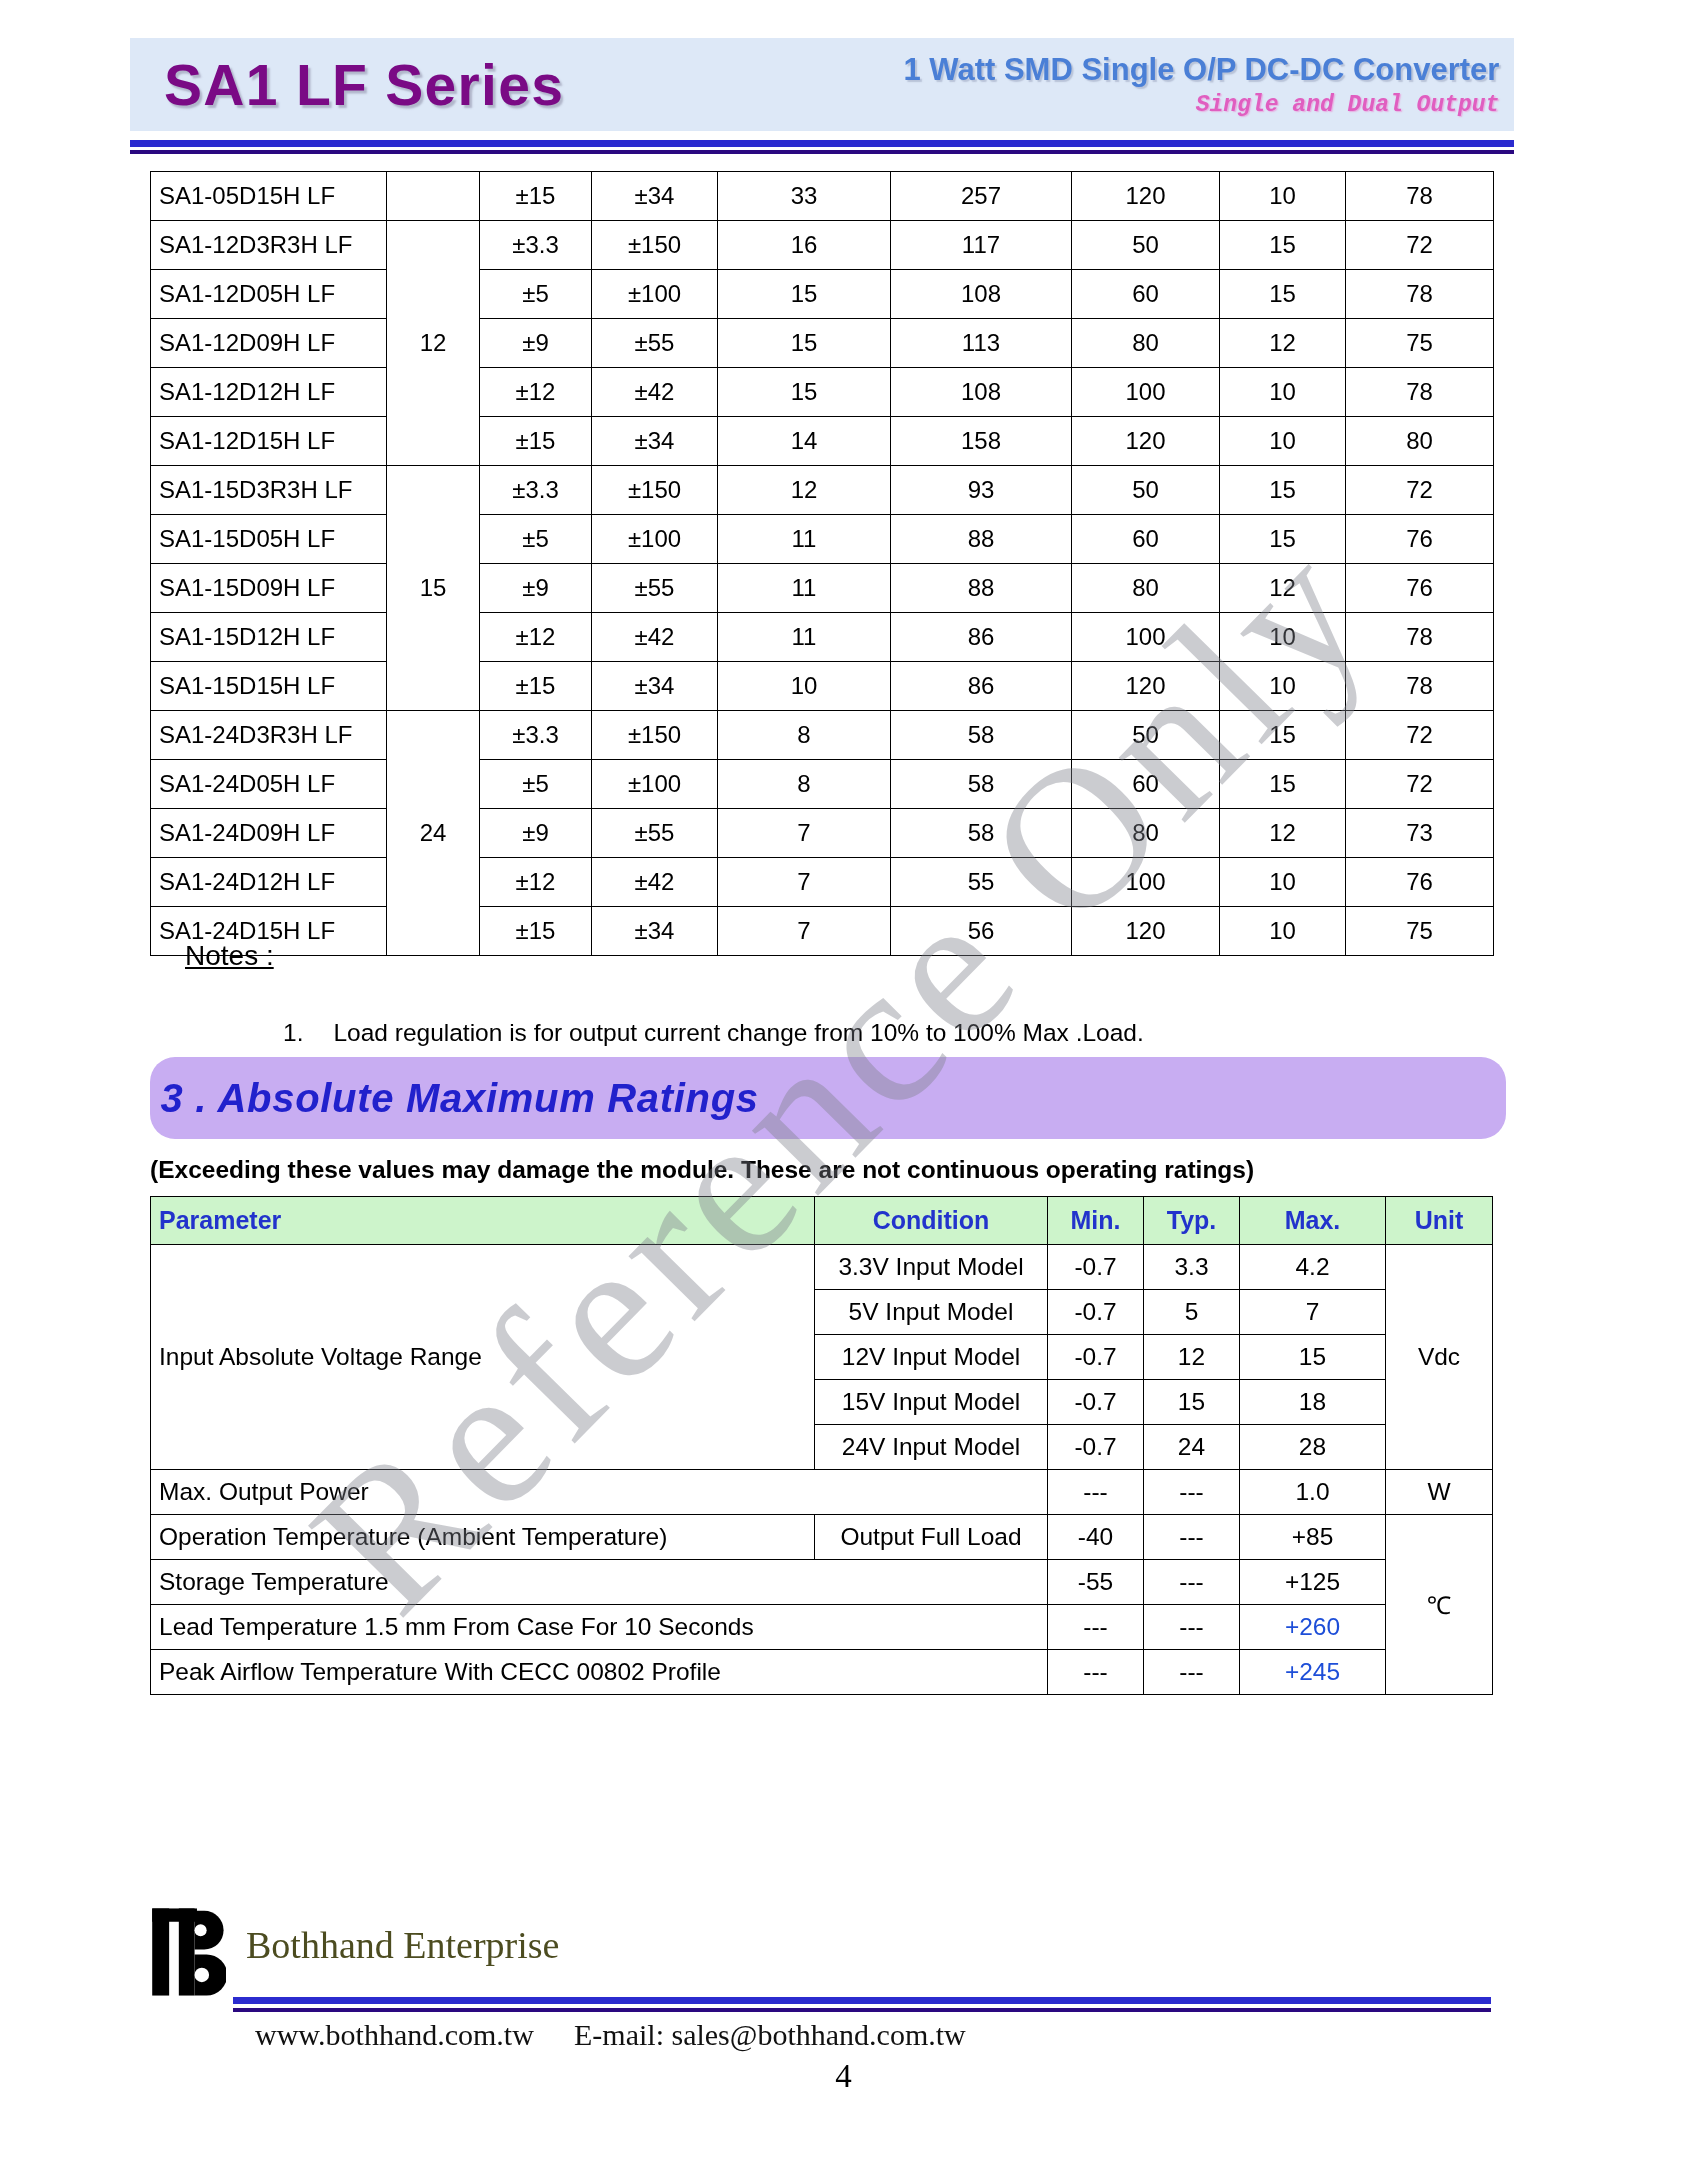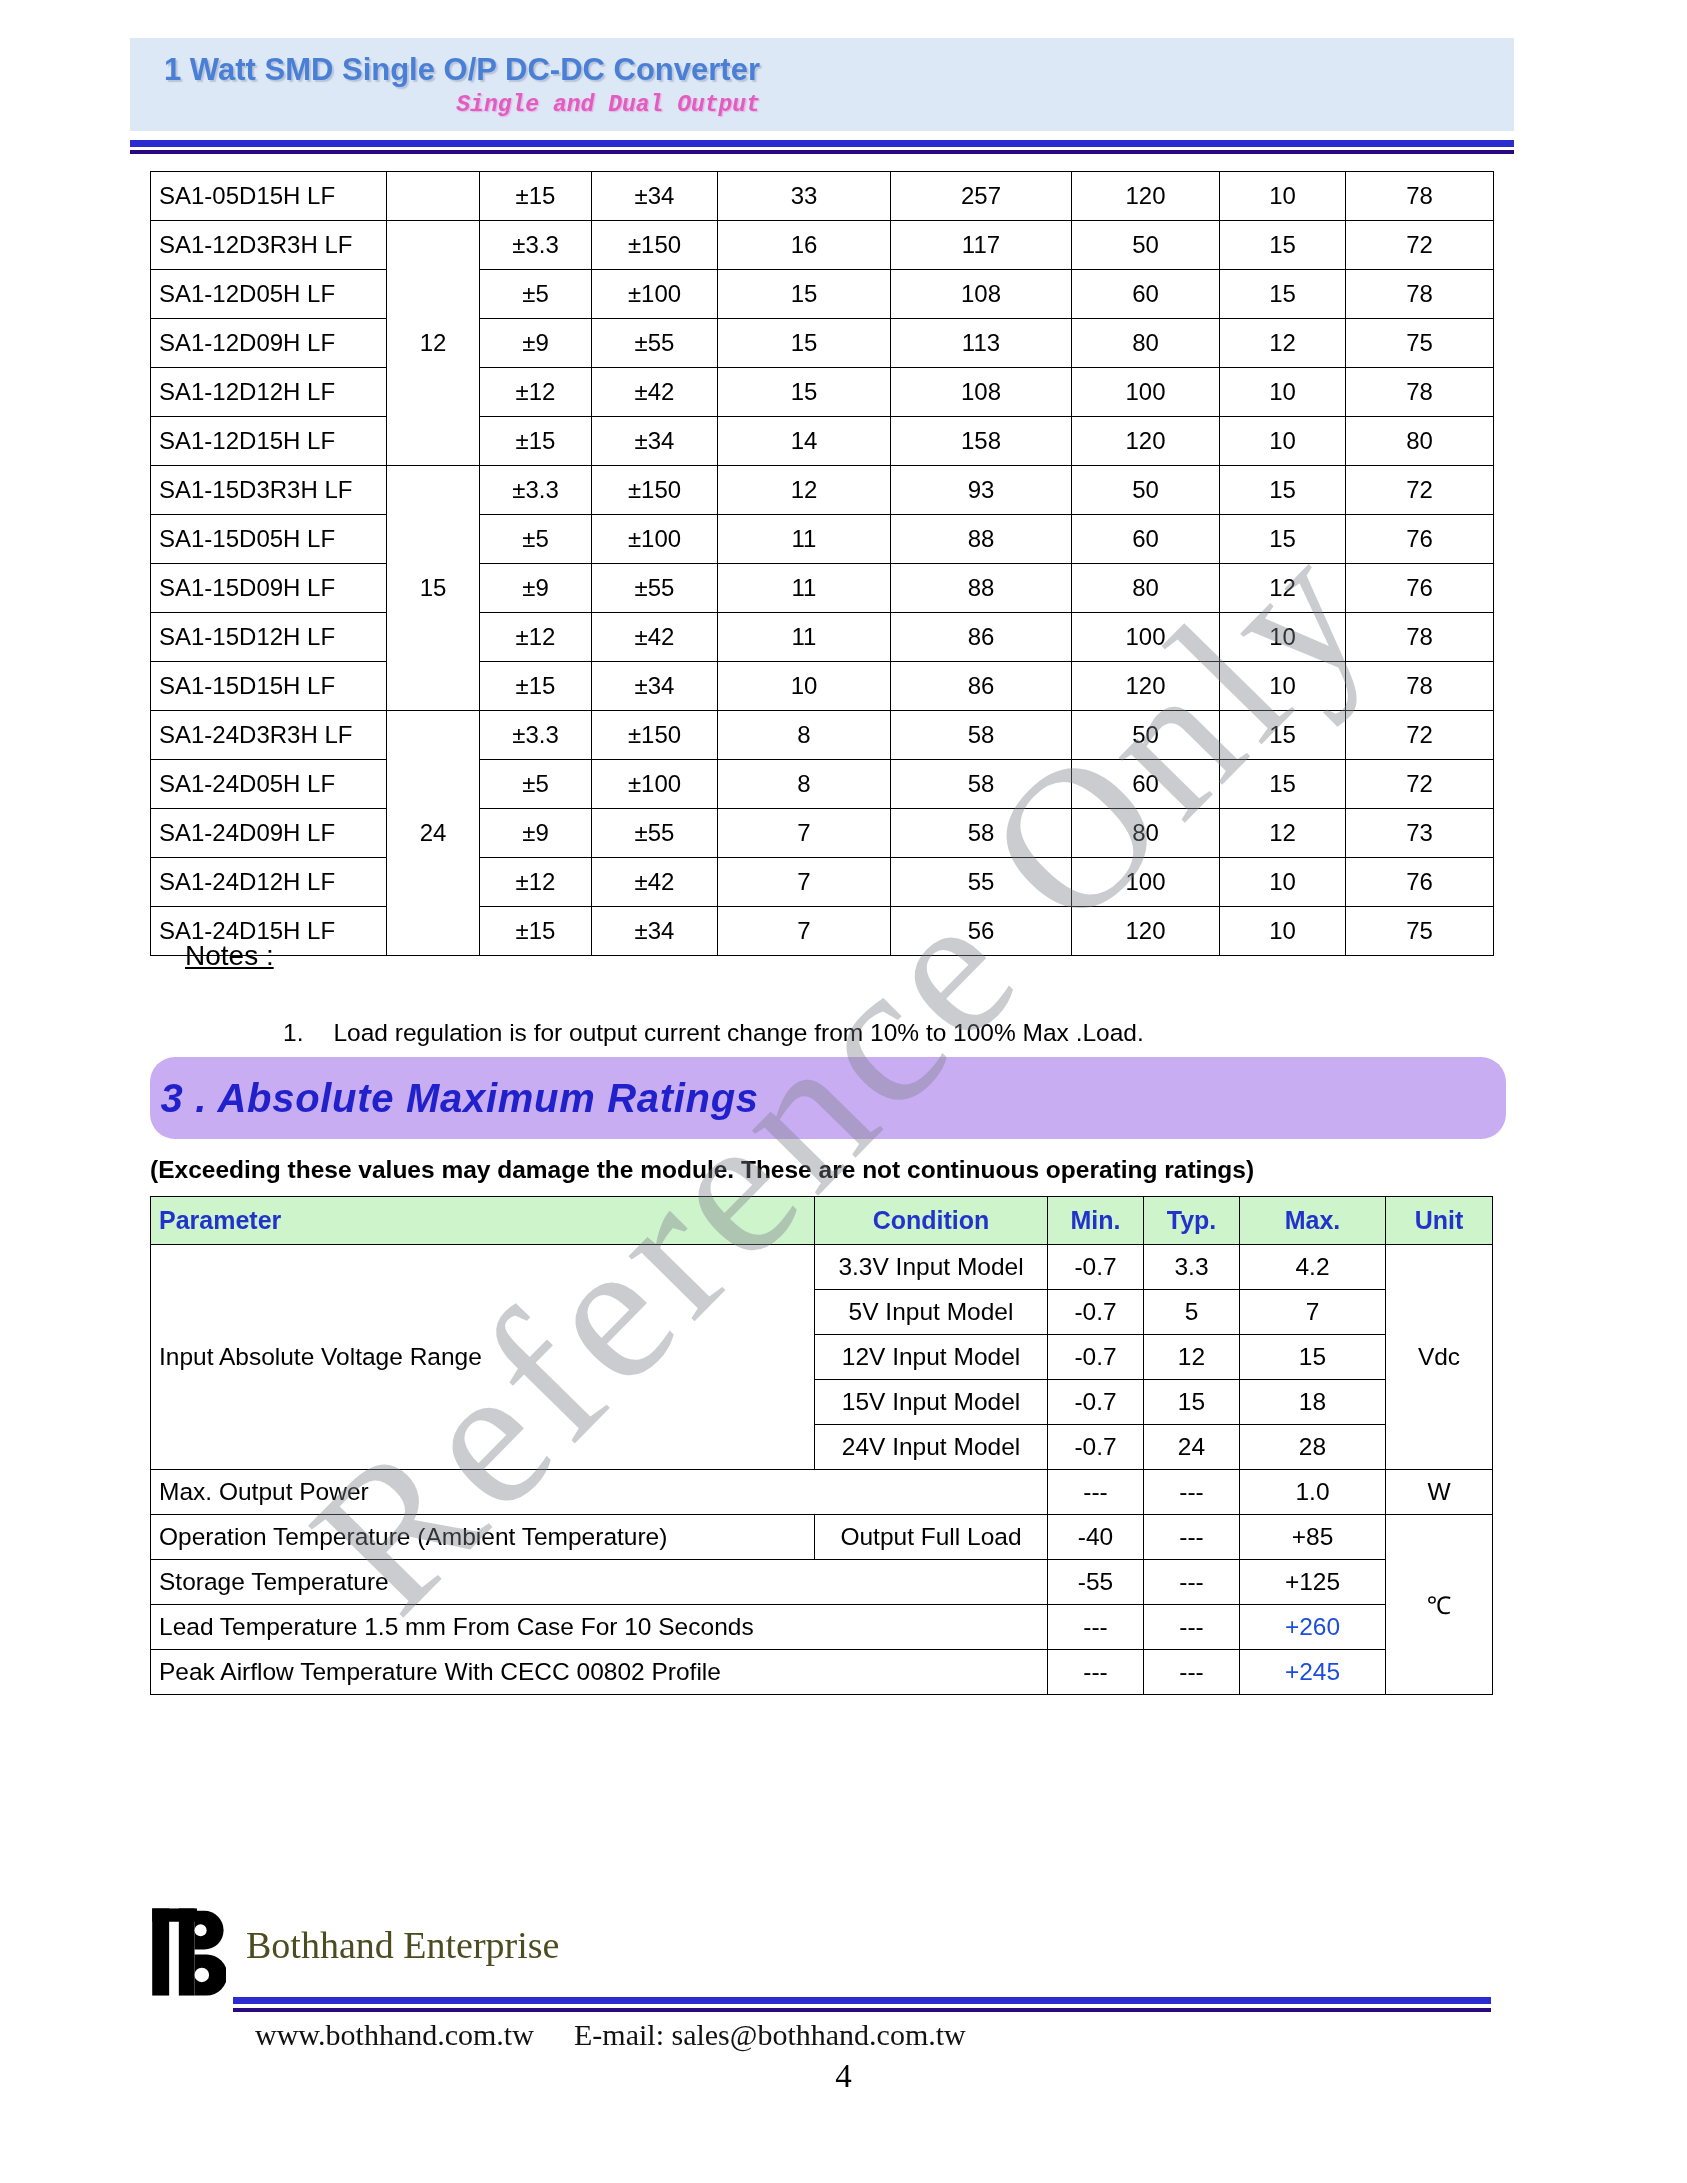--- a/index.html
+++ b/index.html
@@ -101,20 +101,21 @@
   .email { left: 574px; }
   .page-num {
     position: absolute; left: 0; top: 2058px; width: 1687px; text-align: center;
     font-family: "Liberation Serif", serif; font-size: 33px;
   }
 </style>
 </head>
 <body>
 
 <div class="header-band">
+  <div class="series-title">SA1 LF Series</div>
   <div class="right-titles">
     <div class="product-title">1 Watt SMD Single O/P DC-DC Converter</div>
     <div class="subtitle">Single  and  Dual  Output</div>
   </div>
 </div>
 <div class="rule rule-top">
   <div class="blue"></div>
   <div class="gap"></div>
   <div class="navy"></div>
 </div>

